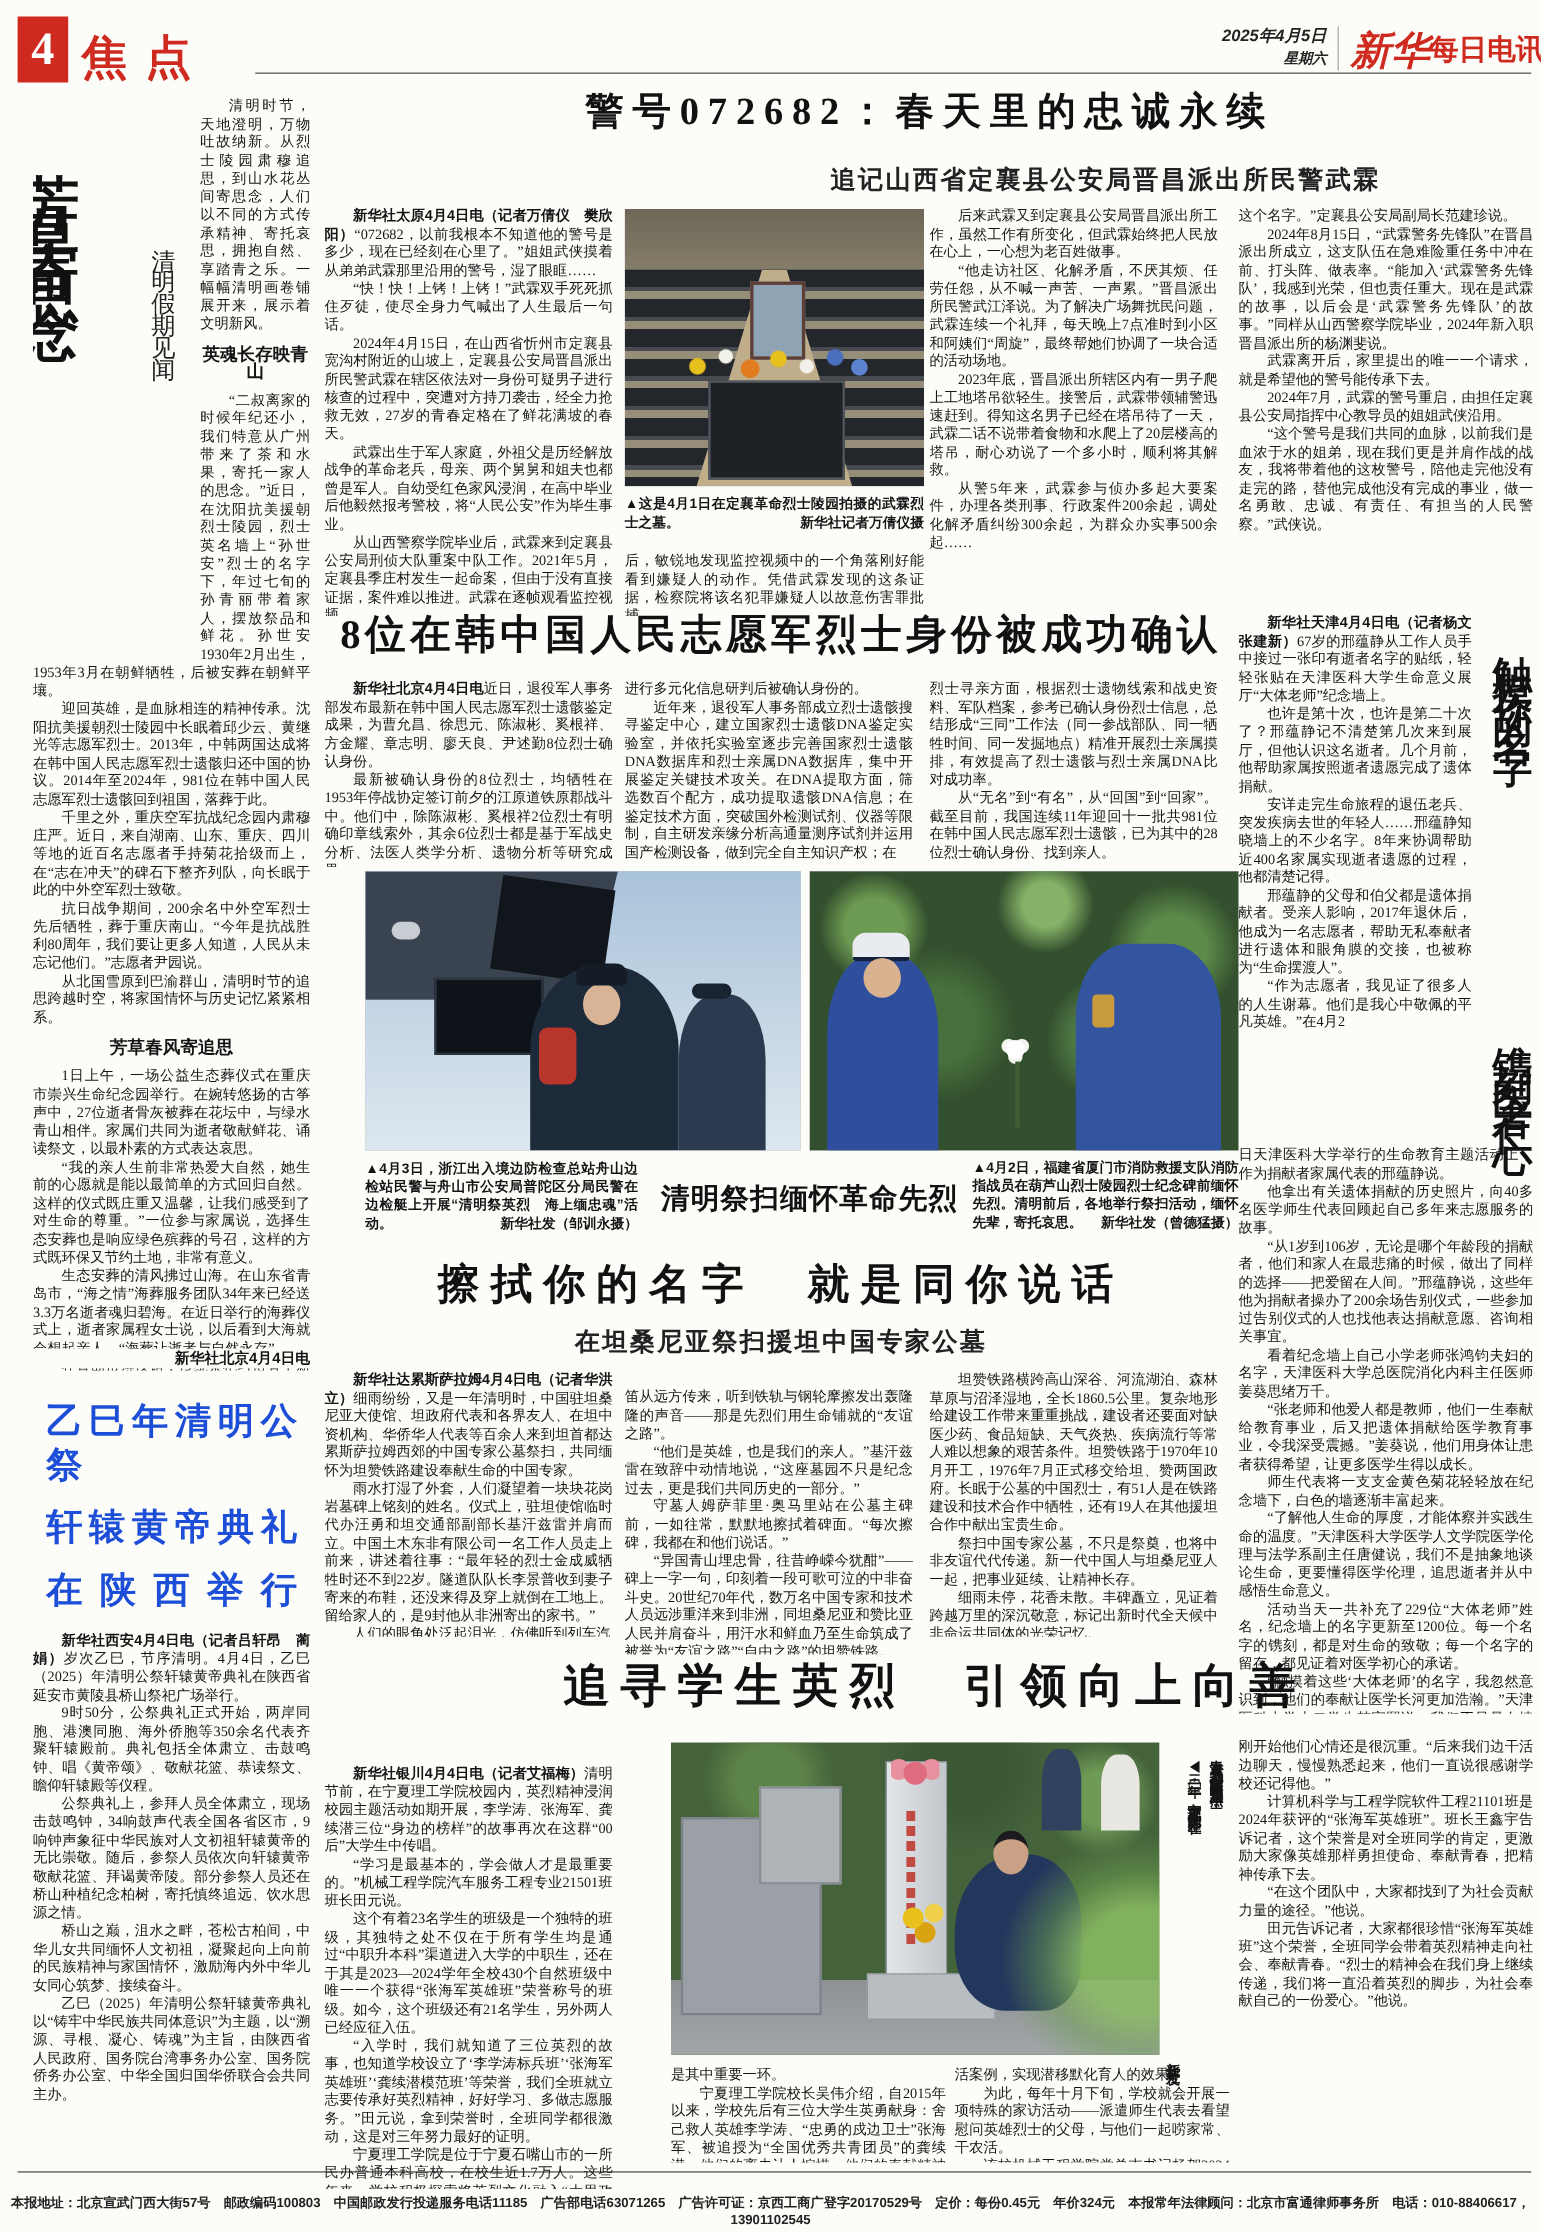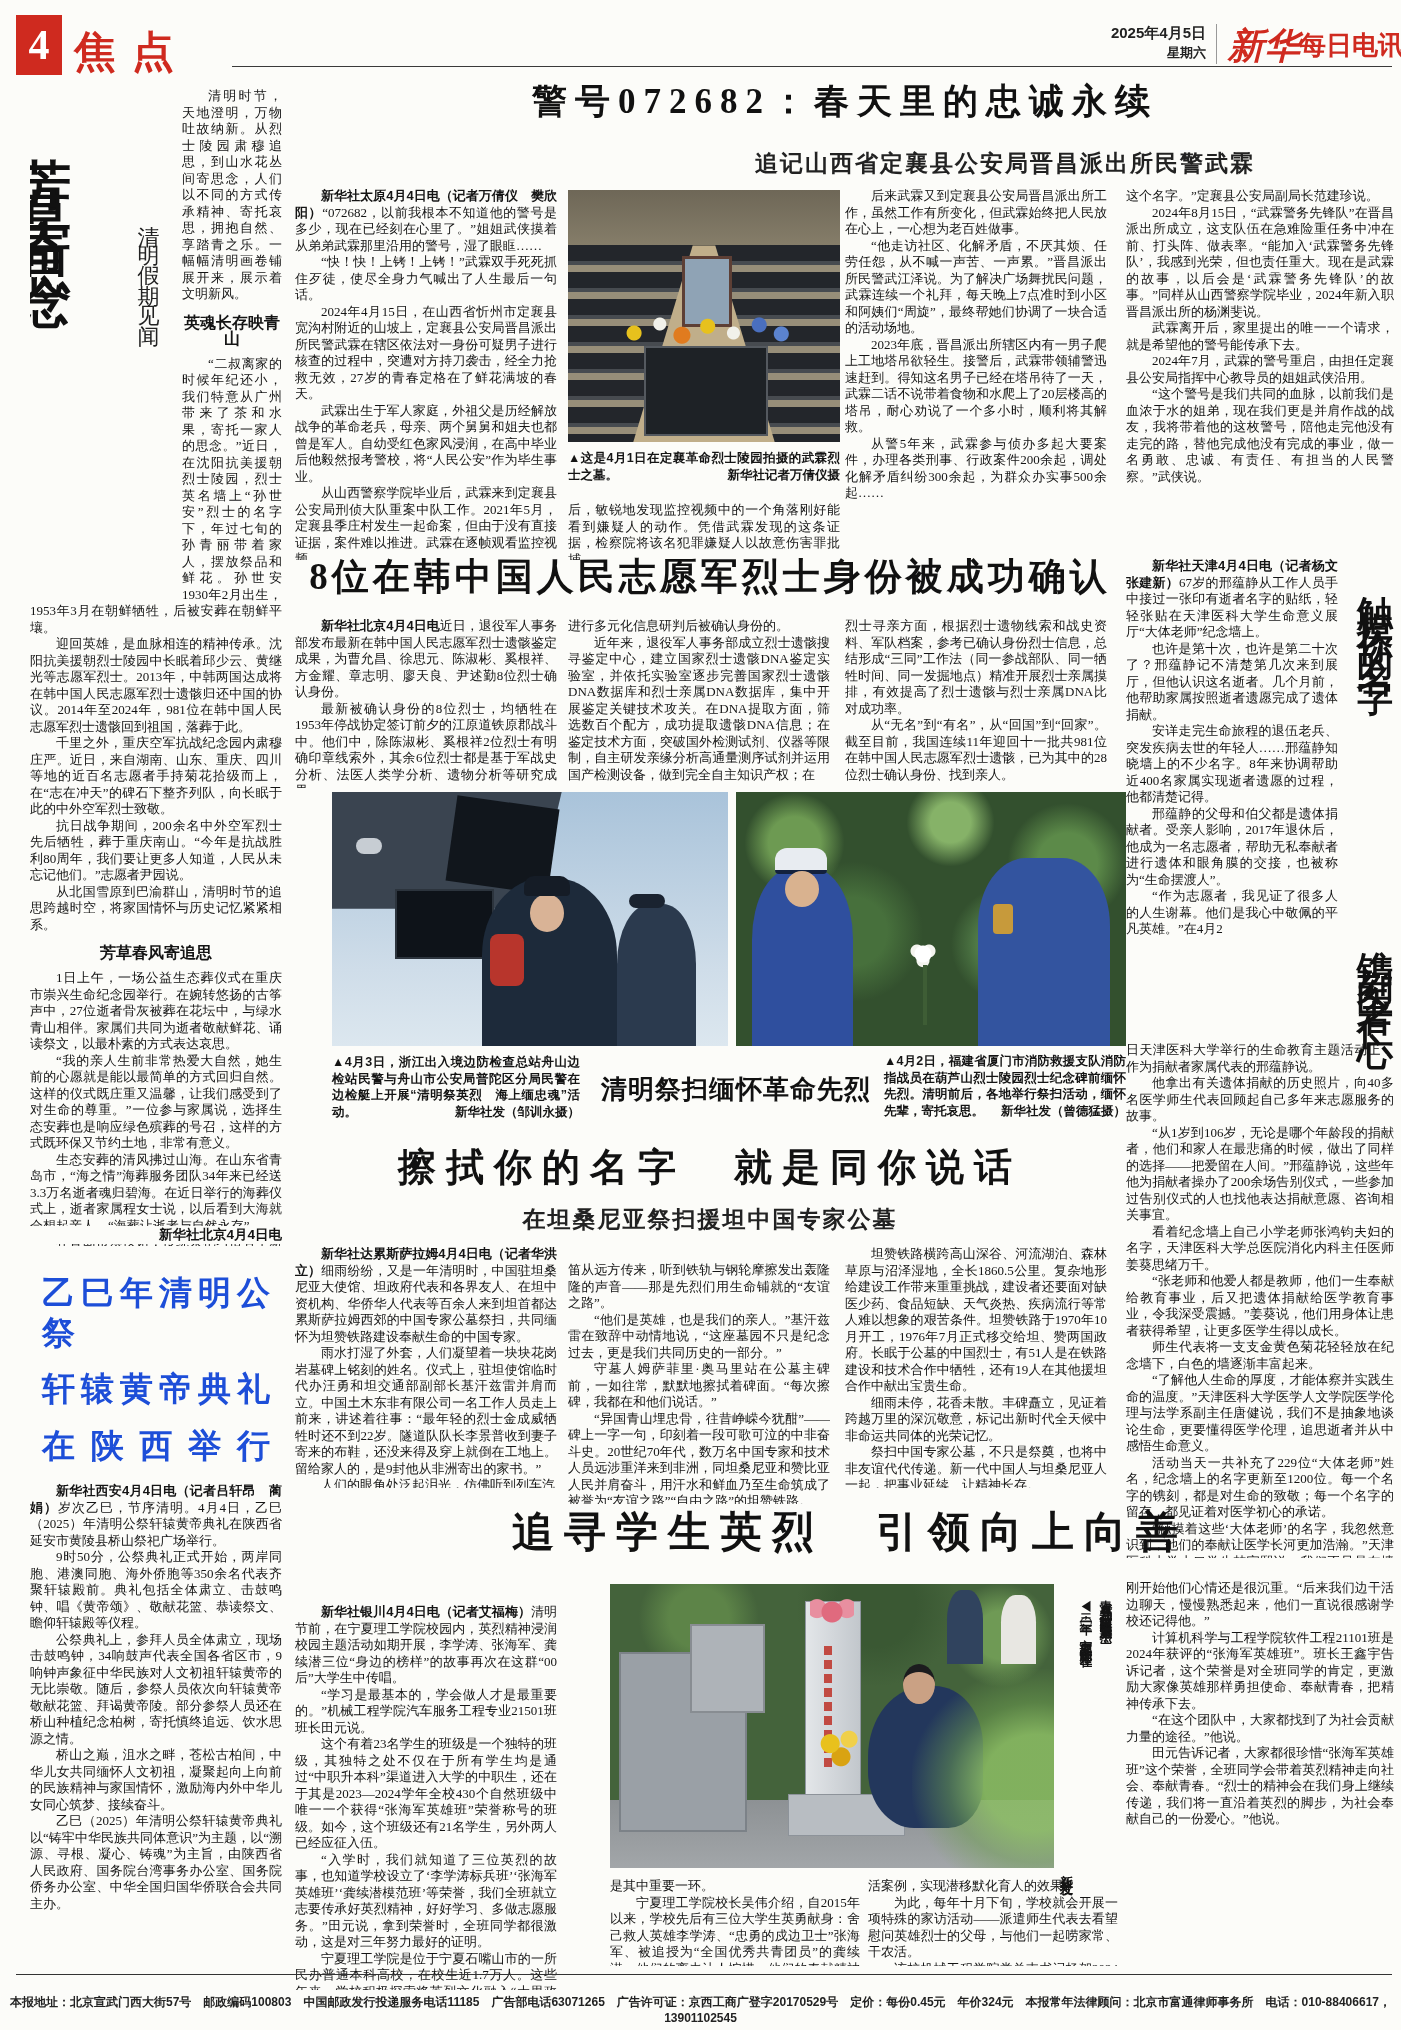--- a/index.html
+++ b/index.html
@@ -3,21 +3,21 @@
 <meta charset="utf-8">
 <style>
   html,body{margin:0;padding:0;}
   body{width:1401px;height:2030px;position:relative;background:#fcfcf9;font-family:"Liberation Serif",serif;color:#141414;}
   .abs{position:absolute;}
   .body-text{font:13px/16.5px "Liberation Serif",serif;text-align:justify;overflow:hidden;}
   .body-text p{margin:0;text-indent:2em;}
   .body-text p.noindent{text-indent:0;}
   .body-text b{font-family:"Liberation Sans",sans-serif;font-weight:bold;}
   .serif-head{font-family:"Liberation Serif",serif;font-weight:bold;color:#111;}
-  .sans{font-family:"Liberation Sans",sans-serif;}
+  .sans{font-family:"Liberation Sans",sans-serif;font-style:italic;}
   .subhead{font:bold 16px/1 "Liberation Sans",sans-serif;text-align:center;margin:12px 0 9px;text-indent:0 !important;}
   .caption{font:bold 12.5px/16.5px "Liberation Sans",sans-serif;text-align:justify;}
   .caption .credit{float:right;}
   .vert{writing-mode:vertical-rl;}
   .ph{position:absolute;overflow:hidden;background:#bbb;}
   .ph *{position:absolute;}
   .yisi-head p{margin:0 12px 17px;font:bold 33px/1.2 "Liberation Serif",serif;text-align:justify;text-align-last:justify;color:#1d4ed8;}
   .center{text-align:center;}
 </style>
 </head>
@@ -187,22 +187,22 @@
     <p>人们的眼角处泛起泪光，仿佛听到列车汽</p>
   </div>
 <div class="abs body-text" style="left:568px;top:1246px;width:262px;height:242px;margin-top:16px;">
     <p class="noindent">笛从远方传来，听到铁轨与钢轮摩擦发出轰隆隆的声音——那是先烈们用生命铺就的“友谊之路”。</p>
     <p>“他们是英雄，也是我们的亲人。”基汗兹雷在致辞中动情地说，“这座墓园不只是纪念过去，更是我们共同历史的一部分。”</p>
     <p>守墓人姆萨菲里·奥马里站在公墓主碑前，一如往常，默默地擦拭着碑面。“每次擦碑，我都在和他们说话。”</p>
     <p>“异国青山埋忠骨，往昔峥嵘今犹酣”——碑上一字一句，印刻着一段可歌可泣的中非奋斗史。20世纪70年代，数万名中国专家和技术人员远涉重洋来到非洲，同坦桑尼亚和赞比亚人民并肩奋斗，用汗水和鲜血乃至生命筑成了被誉为“友谊之路”“自由之路”的坦赞铁路。</p>
   </div>
 <div class="abs body-text" style="left:845px;top:1246px;width:262px;height:242px;">
     <p>坦赞铁路横跨高山深谷、河流湖泊、森林草原与沼泽湿地，全长1860.5公里。复杂地形给建设工作带来重重挑战，建设者还要面对缺医少药、食品短缺、天气炎热、疾病流行等常人难以想象的艰苦条件。坦赞铁路于1970年10月开工，1976年7月正式移交给坦、赞两国政府。长眠于公墓的中国烈士，有51人是在铁路建设和技术合作中牺牲，还有19人在其他援坦合作中献出宝贵生命。</p>
+    <p>祭扫中国专家公墓，不只是祭奠，也将中非友谊代代传递。新一代中国人与坦桑尼亚人一起，把事业延续、让精神长存。</p>
     <p>细雨未停，花香未散。丰碑矗立，见证着跨越万里的深沉敬意，标记出新时代全天候中非命运共同体的光荣记忆。</p>
-    <p>祭扫中国专家公墓，不只是祭奠，也将中非友谊代代传递。新一代中国人与坦桑尼亚人一起，把事业延续、让精神长存。</p>
   </div>
 
 <div class="abs body-text" style="left:1126px;top:558px;width:212px;height:480px;">
     <p><b>新华社天津4月4日电（记者杨文　张建新）</b>67岁的邢蕴静从工作人员手中接过一张印有逝者名字的贴纸，轻轻张贴在天津医科大学生命意义展厅“大体老师”纪念墙上。</p>
     <p>也许是第十次，也许是第二十次了？邢蕴静记不清楚第几次来到展厅，但他认识这名逝者。几个月前，他帮助家属按照逝者遗愿完成了遗体捐献。</p>
     <p>安详走完生命旅程的退伍老兵、突发疾病去世的年轻人……邢蕴静知晓墙上的不少名字。8年来协调帮助近400名家属实现逝者遗愿的过程，他都清楚记得。</p>
     <p>邢蕴静的父母和伯父都是遗体捐献者。受亲人影响，2017年退休后，他成为一名志愿者，帮助无私奉献者进行遗体和眼角膜的交接，也被称为“生命摆渡人”。</p>
     <p>“作为志愿者，我见证了很多人的人生谢幕。他们是我心中敬佩的平凡英雄。”在4月2</p>
   </div>
 <span class="vert serif-head" style="position:absolute;left:1350px;top:568px;font-size:36px;letter-spacing:16px;">触摸你的名字</span>

